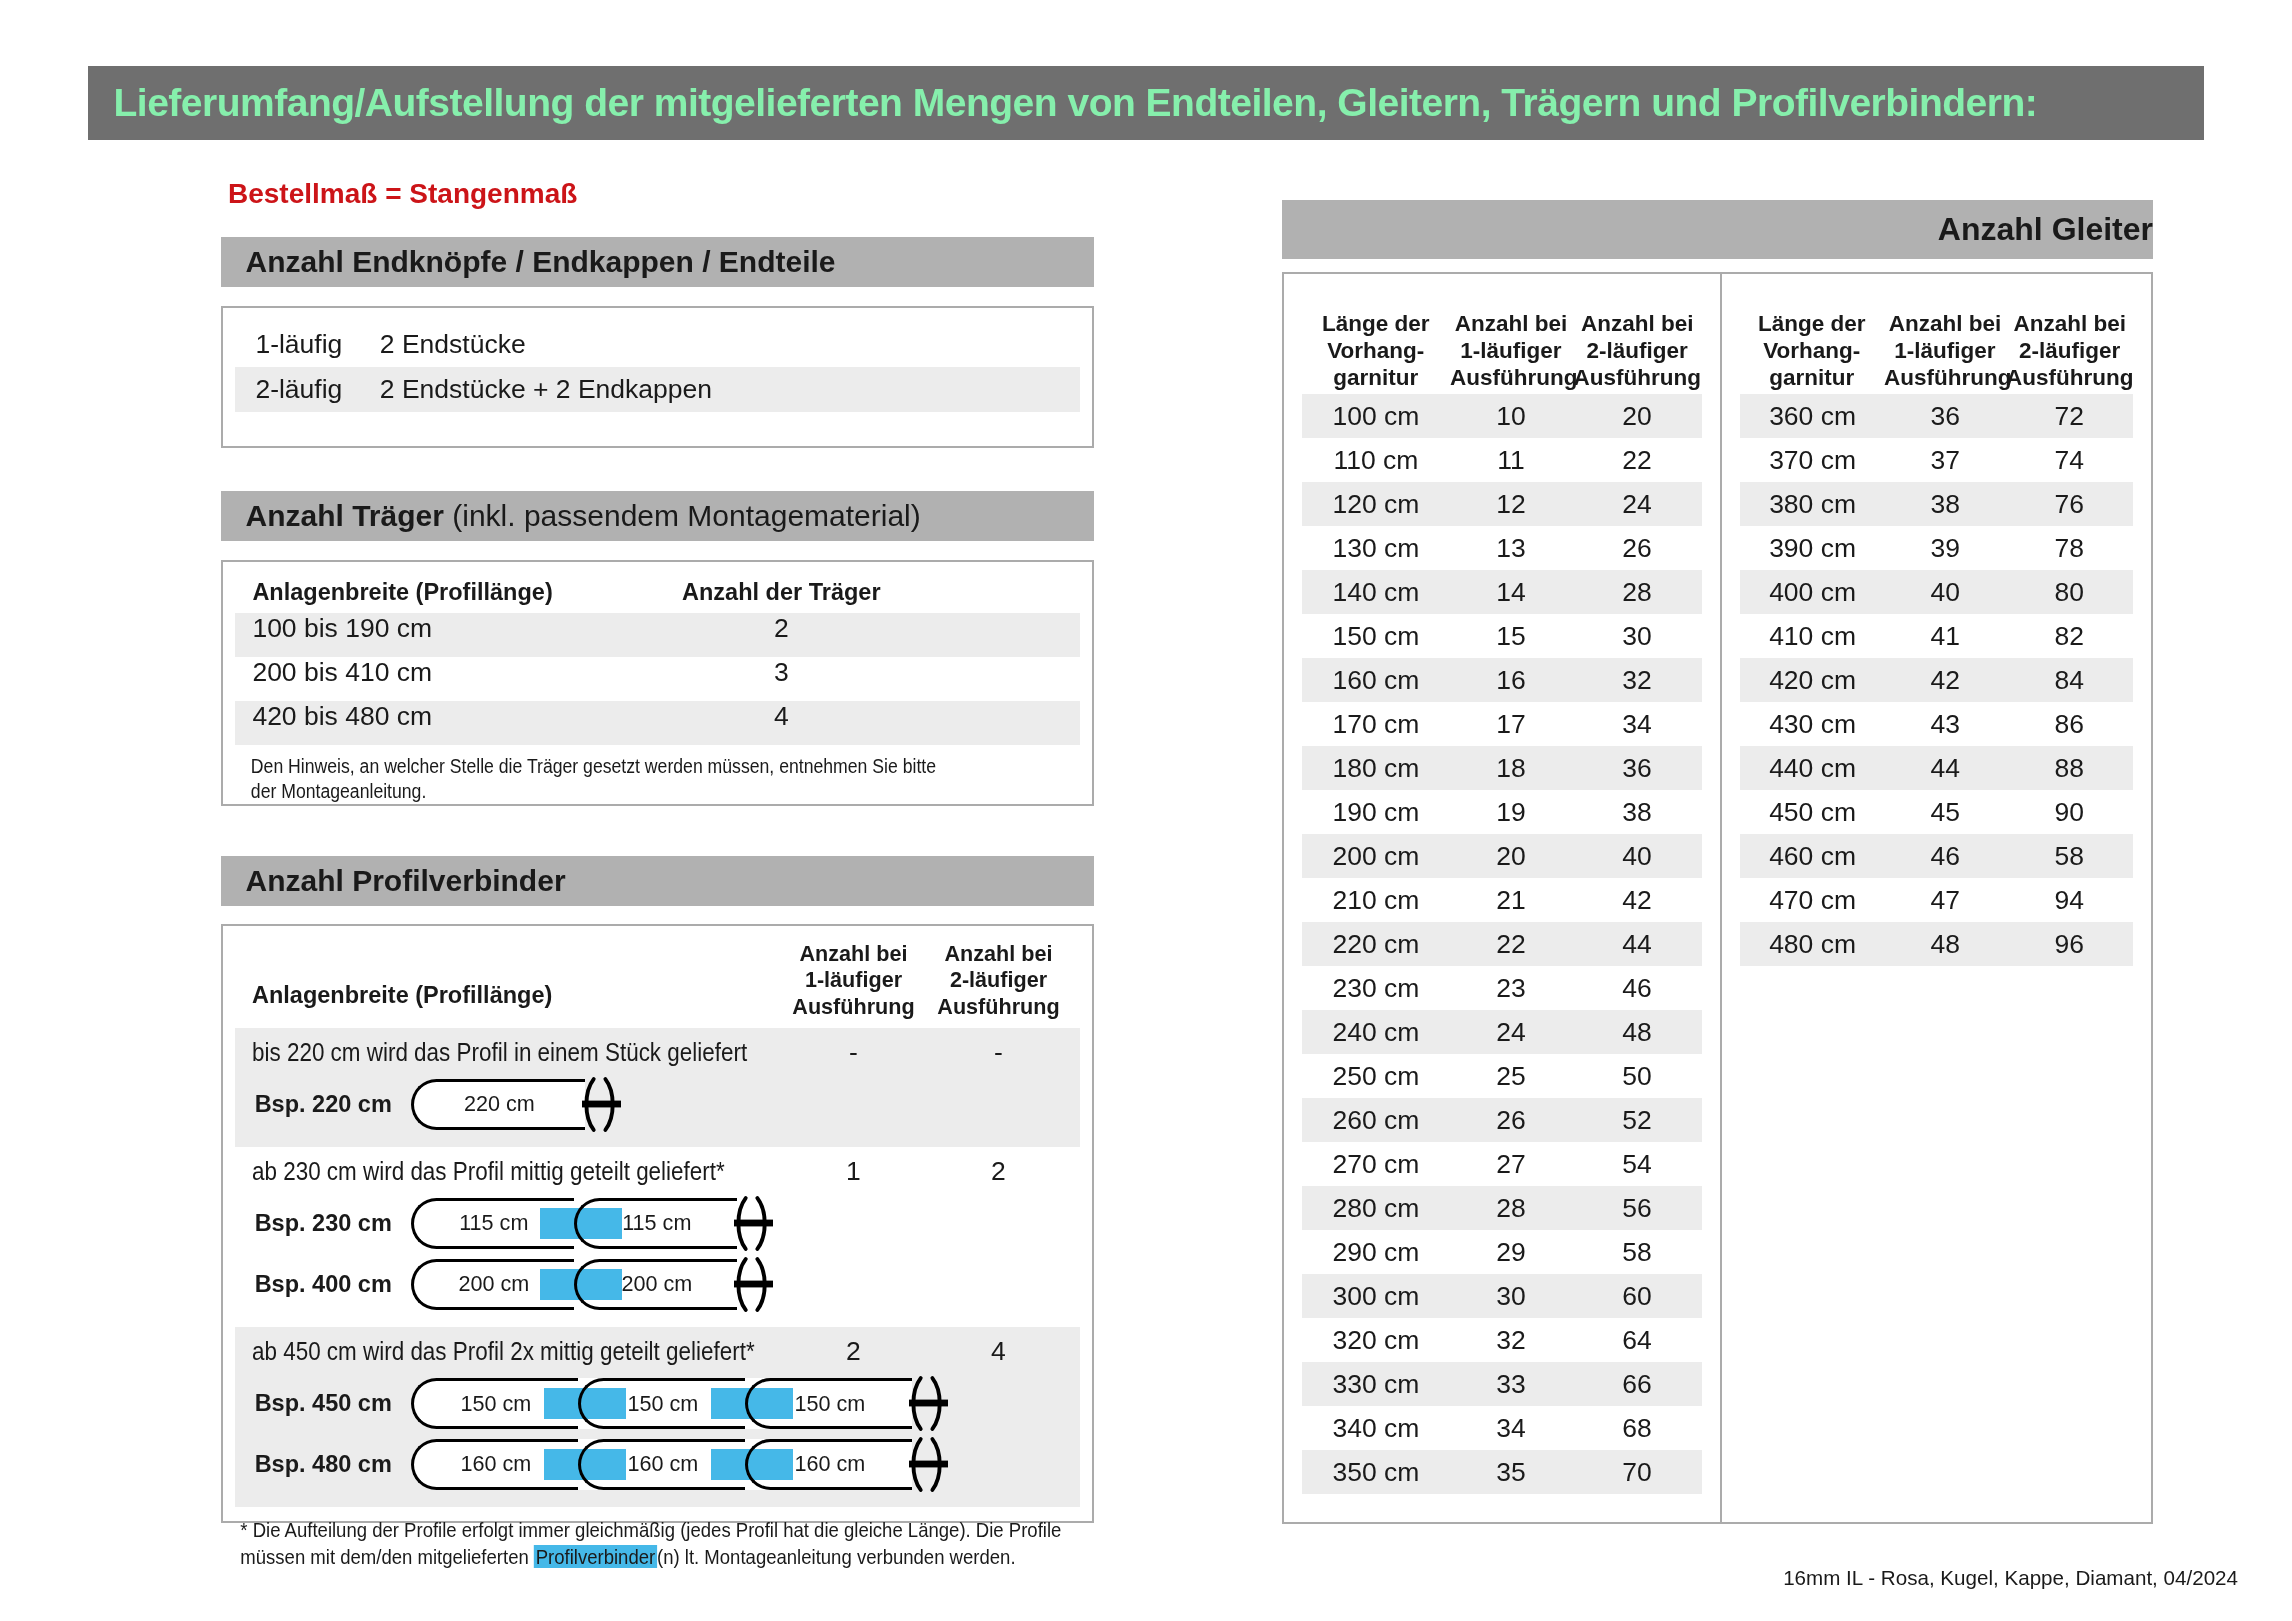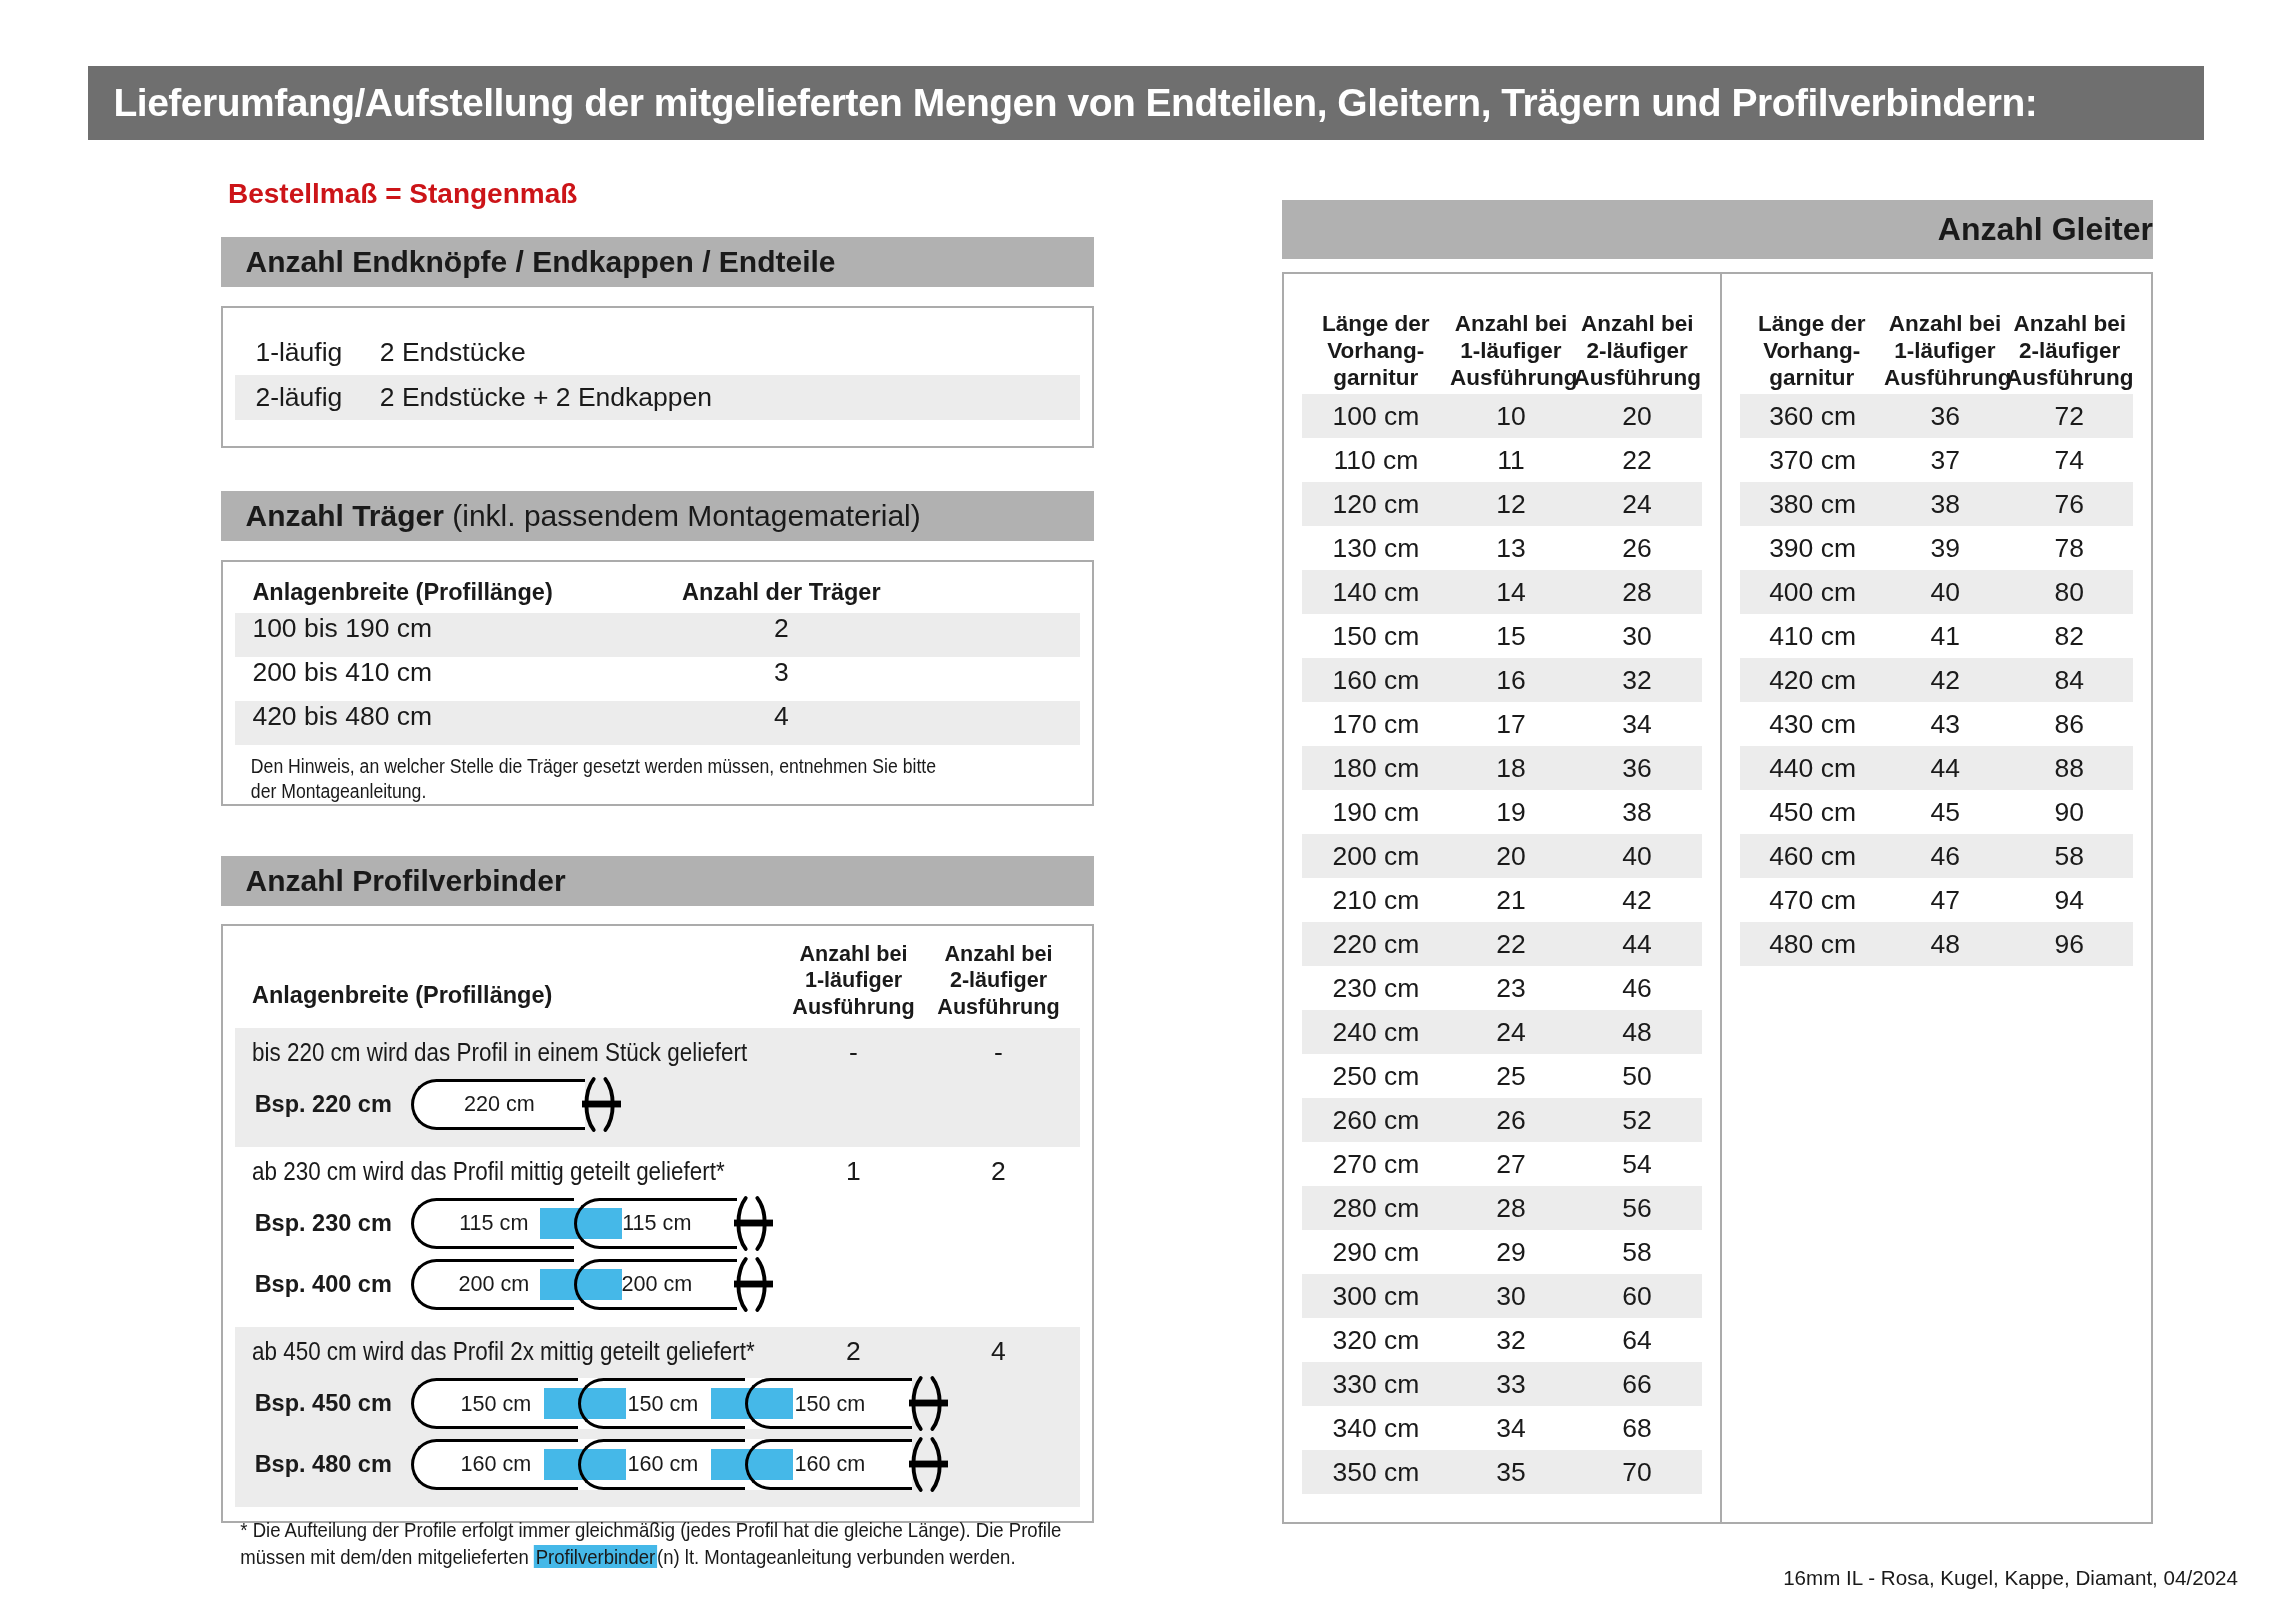--- a/index.html
+++ b/index.html
@@ -9,39 +9,39 @@
     --stripe: #ececec;
     --border: #ababab;
     --red: #cc1418;
     --blue: #45b8e8;
     --ink: #1a1a1a;
   }
   body { background: #fff; font-family: "Liberation Sans", sans-serif; color: var(--ink); }
   .page { position: relative; width: 2293px; height: 1621px; background: #fff; overflow: hidden; }
 
   .titlebar { position: absolute; left: 88px; top: 66px; width: 2116px; height: 74px;
-    background: var(--titlegray); color: #ffffff; font-size: 39px; font-weight: bold;
+    background: var(--titlegray); color: #86efac; font-size: 39px; font-weight: bold;
     line-height: 74px; padding-left: 25.5px; letter-spacing: -0.5px; white-space: nowrap; }
 
   .subtitle { position: absolute; left: 228px; top: 178px; color: var(--red);
     font-size: 28px; font-weight: bold; }
 
   .secbar { position: absolute; left: 221px; width: 873px; height: 50px; background: var(--secgray);
     font-size: 30px; font-weight: bold; line-height: 50px; padding-left: 24.5px; white-space: nowrap; }
   .s1 { top: 237px; } .s2 { top: 491px; } .s3 { top: 856px; }
   .s2 .rest { font-weight: normal; }
 
   .box { position: absolute; left: 221px; width: 873px; background: #fff; border: 2px solid var(--border); }
   .b1 { top: 306px; height: 142px; }
   .b2 { top: 560px; height: 246px; }
   .b3 { top: 924px; height: 599px; }
 
   
   .erow { margin: 0 11.8px; height: 45px; display: flex; align-items: center; font-size: 26.5px; }
-  .erow.first { margin-top: 22px; }
+  .erow.first { margin-top: 14px; }
   .erow.alt { background: var(--stripe); }
   .elabel { padding-left: 20.6px; width: 145px; }
 
   
   .t2head { margin: 0 11.8px; height: 51px; padding-top: 16.7px; position: relative;
     font-weight: bold; font-size: 23.5px; }
   .t2head .c1 { padding-left: 17.6px; }
   .t2head .c2 { position: absolute; left: 429px; top: 16.7px; width: 235px; text-align: center; }
   .t2row { margin: 0 11.8px; height: 44px; display: flex; align-items: flex-start; font-size: 26.5px; position: relative; }
   .t2row.alt { background: var(--stripe); }

